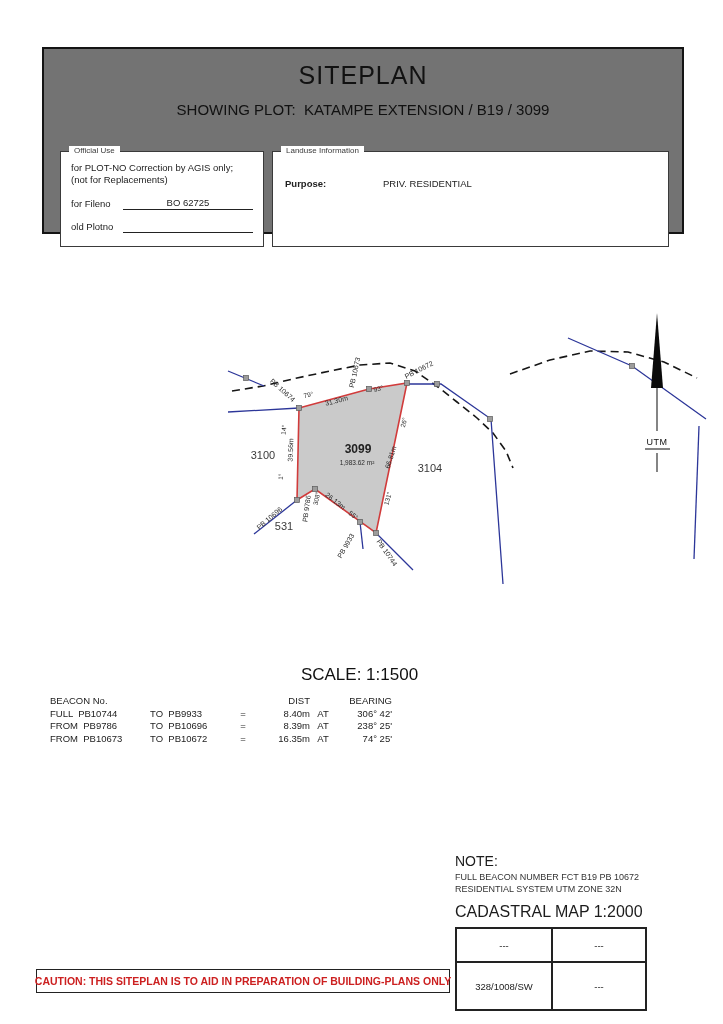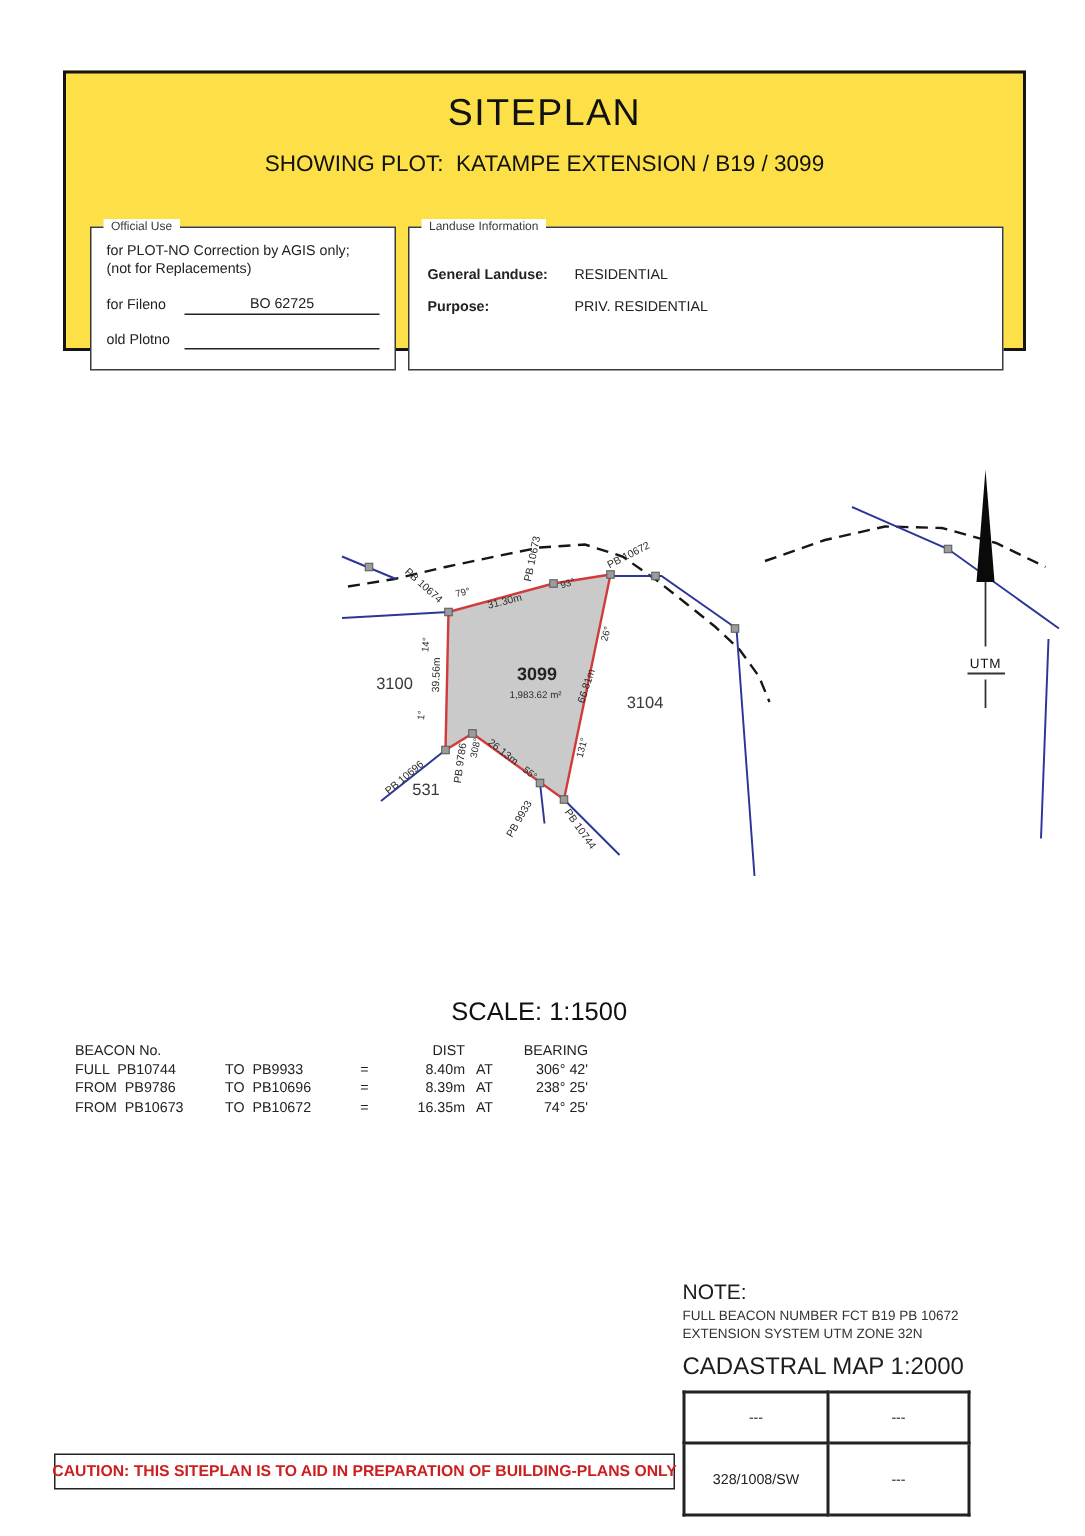--- a/index.html
+++ b/index.html
@@ -1,21 +1,21 @@
 <!DOCTYPE html>
 <html><head>
 <meta charset="utf-8">
 <style>
   html,body{margin:0;padding:0;}
   body{
     width:723px;height:1024px;position:relative;background:#ffffff;
     font-family:"Liberation Sans",sans-serif;color:#1e1e1e;overflow:hidden;
   }
   
-  .header-frame{position:absolute;left:42px;top:47px;width:638px;height:183px;border:2px solid #141414;background:#fde047;}
+  .header-frame{position:absolute;left:42px;top:47px;width:638px;height:183px;border:2px solid #141414;background:#737373;}
   .doc-title{text-align:center;font-size:25px;letter-spacing:1px;margin-top:12px;color:#111;}
   .doc-subtitle{text-align:center;font-size:15px;margin-top:11px;color:#111;white-space:pre;}
   .fbox{position:absolute;border:1.5px solid #3a3a3a;background:#fff;margin-top:28px;}
   .fbox .legend{position:absolute;top:-6px;left:8px;background:#fff;padding:0 5px;font-size:8px;color:#3a3a3a;}
   .official-box{left:16px;top:74px;width:202px;height:94px;}
   .landuse-box{left:228px;top:74px;width:395px;height:94px;}
   .official-content{padding:10px 10px 0 10px;font-size:9.5px;line-height:12px;color:#222;}
   .fill-row{display:flex;align-items:center;margin-top:11px;}
   .fill-label{width:52px;flex:none;}
   .fill-line{flex:1;border-bottom:1.4px solid #222;text-align:center;font-size:9.5px;min-height:11px;}
@@ -80,24 +80,20 @@
         <span class="fill-label">old Plotno</span>
         <span class="fill-line"></span>
       </div>
     </div>
   </div>
 
   <div class="fbox landuse-box">
     <span class="legend">Landuse Information</span>
     <div class="landuse-content">
       <div class="lu-row">
-        <span class="lu-label">General Landuse:</span>
-        <span>RESIDENTIAL</span>
-      </div>
-      <div class="lu-row">
         <span class="lu-label">Purpose:</span>
         <span>PRIV. RESIDENTIAL</span>
       </div>
     </div>
   </div>
 </div>
 
 <svg class="map-svg" viewBox="0 0 723 300">
 
   <polyline class="dashed" points="232,91 263,86 297,78 330,71 360,65 390,63 415,71 438,87 457,102 477,118 493,133 506,151 513,168"></polyline>
@@ -193,21 +189,21 @@
   <div class="bt-c">TO  PB10672</div>
   <div class="bt-c bt-m">=</div>
   <div class="bt-c bt-r">16.35m</div>
   <div class="bt-c bt-m">AT</div>
   <div class="bt-c bt-r">74° 25'</div>
 </div>
 
 <div class="note-block">
   <div class="note-heading">NOTE:</div>
   <div class="note-line">FULL BEACON NUMBER FCT B19 PB 10672</div>
-  <div class="note-line" style="margin-top:0;">EXTENSION SYSTEM UTM ZONE 32N</div>
+  <div class="note-line" style="margin-top:0;">RESIDENTIAL SYSTEM UTM ZONE 32N</div>
   <div class="cad-title">CADASTRAL MAP 1:2000</div>
   <table class="cad-table">
     <tbody>
         <tr class="cad-r1">
       <td class="cad-c1">---</td>
       <td class="cad-c2">---</td>
     </tr>
     <tr class="cad-r2">
       <td class="cad-c1">328/1008/SW</td>
       <td class="cad-c2">---</td>

